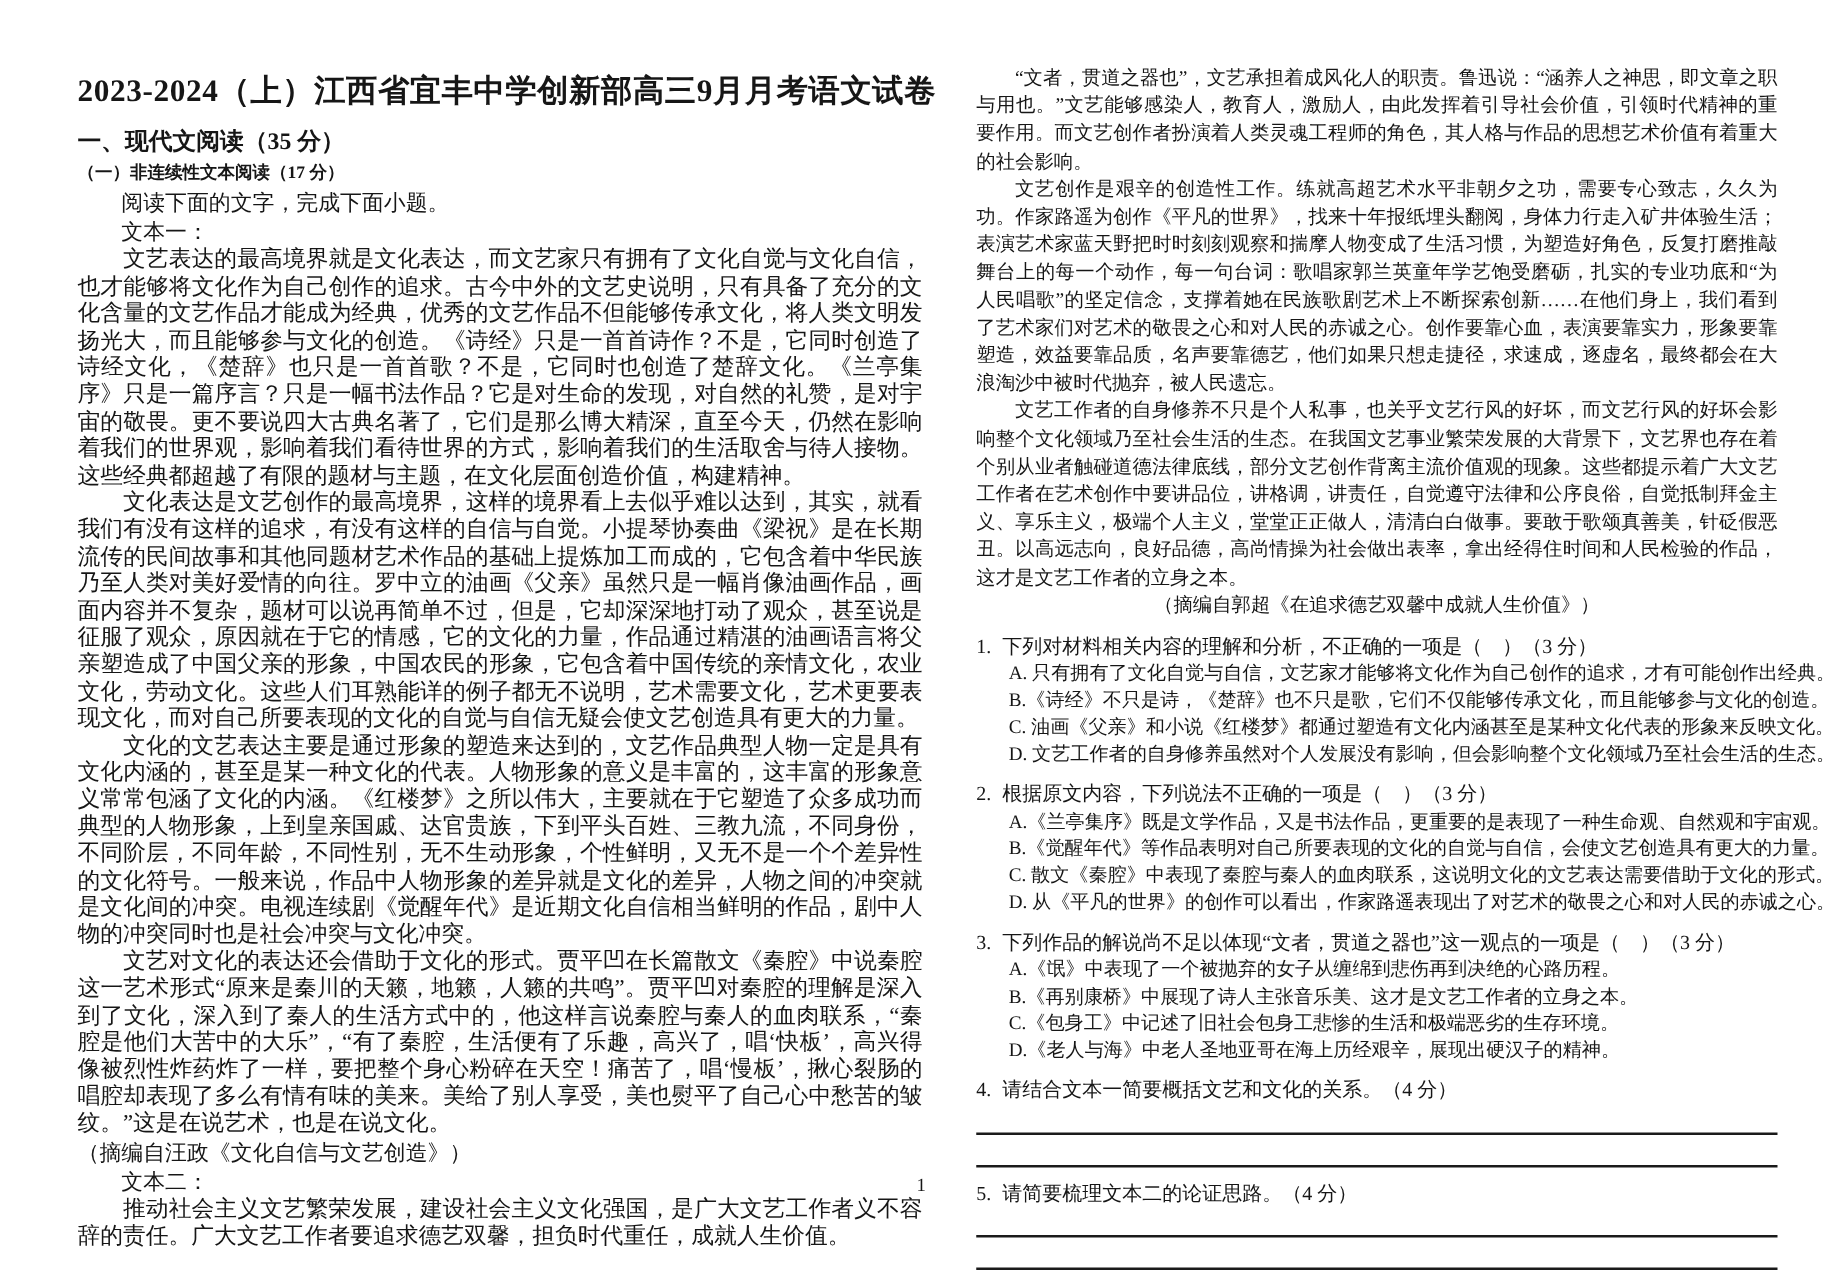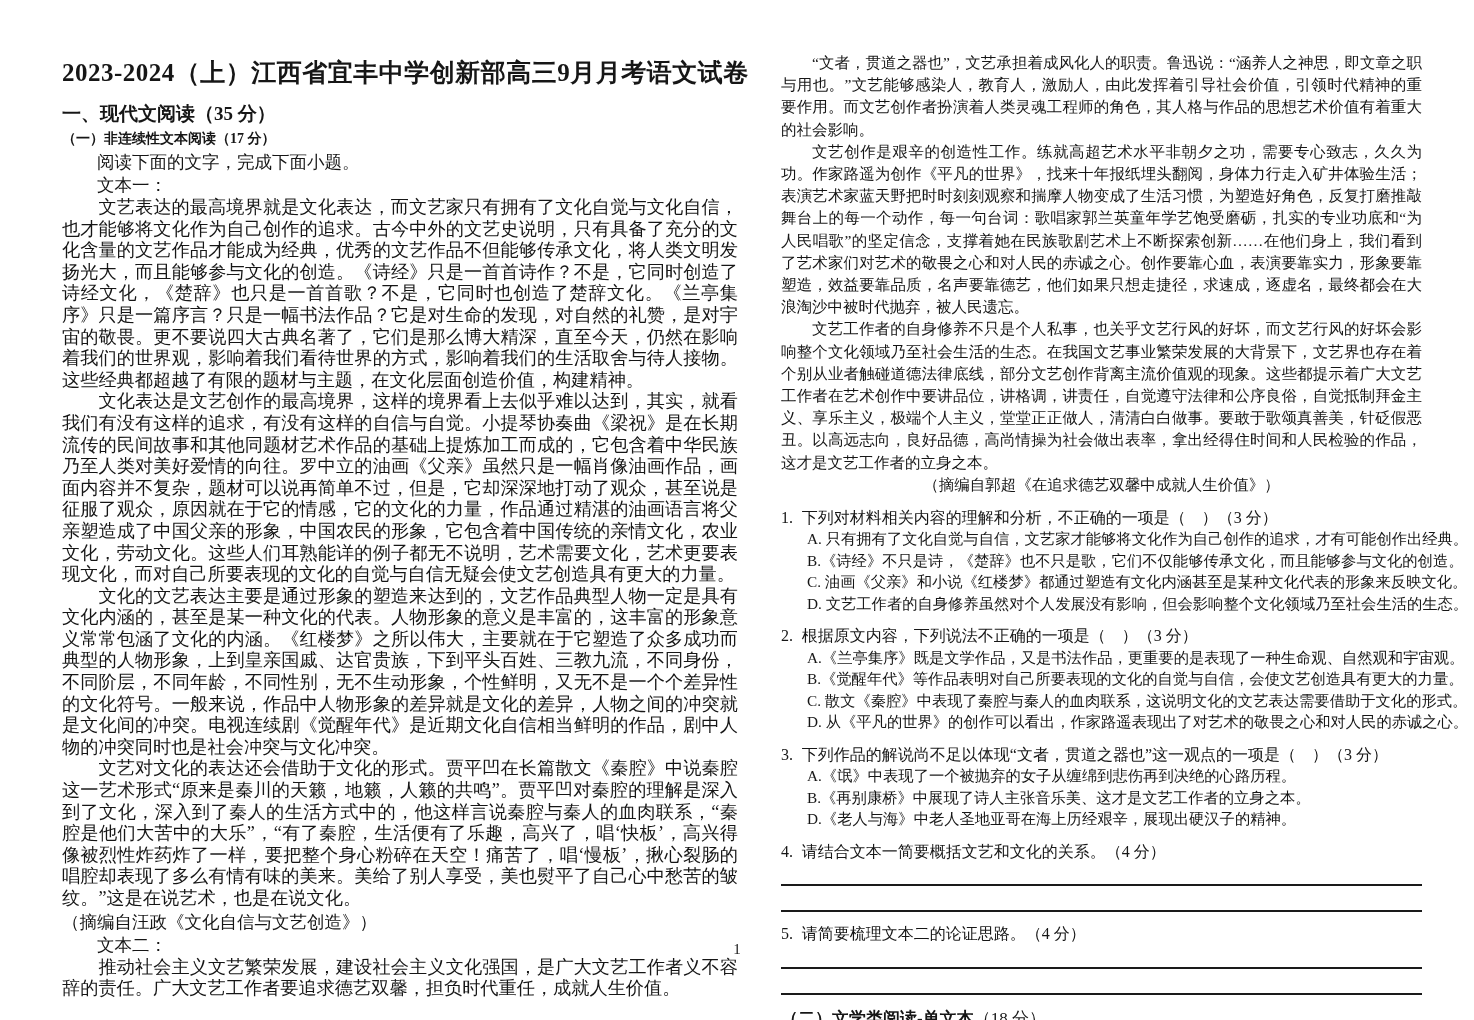--- a/index.html
+++ b/index.html
@@ -127,20 +127,21 @@
       <div class="q-option">A.《兰亭集序》既是文学作品，又是书法作品，更重要的是表现了一种生命观、自然观和宇宙观。</div>
       <div class="q-option">B.《觉醒年代》等作品表明对自己所要表现的文化的自觉与自信，会使文艺创造具有更大的力量。</div>
       <div class="q-option">C. 散文《秦腔》中表现了秦腔与秦人的血肉联系，这说明文化的文艺表达需要借助于文化的形式。</div>
       <div class="q-option">D. 从《平凡的世界》的创作可以看出，作家路遥表现出了对艺术的敬畏之心和对人民的赤诚之心。</div>
     </div>
 
     <div>
       <div class="q-stem"><span class="q-num">3.</span><span>下列作品的解说尚不足以体现“文者，贯道之器也”这一观点的一项是（　）（3 分）</span></div>
       <div class="q-option">A.《氓》中表现了一个被抛弃的女子从缠绵到悲伤再到决绝的心路历程。</div>
       <div class="q-option">B.《再别康桥》中展现了诗人主张音乐美、这才是文艺工作者的立身之本。</div>
+      <div class="q-option">C.《包身工》中记述了旧社会包身工悲惨的生活和极端恶劣的生存环境。</div>
       <div class="q-option">D.《老人与海》中老人圣地亚哥在海上历经艰辛，展现出硬汉子的精神。</div>
     </div>
 
     <div>
       <div class="q-stem"><span class="q-num">4.</span><span>请结合文本一简要概括文艺和文化的关系。（4 分）</span></div>
       <div class="answer-line"></div>
       <div class="answer-gap"></div>
       <div class="answer-line"></div>
     </div>
 

